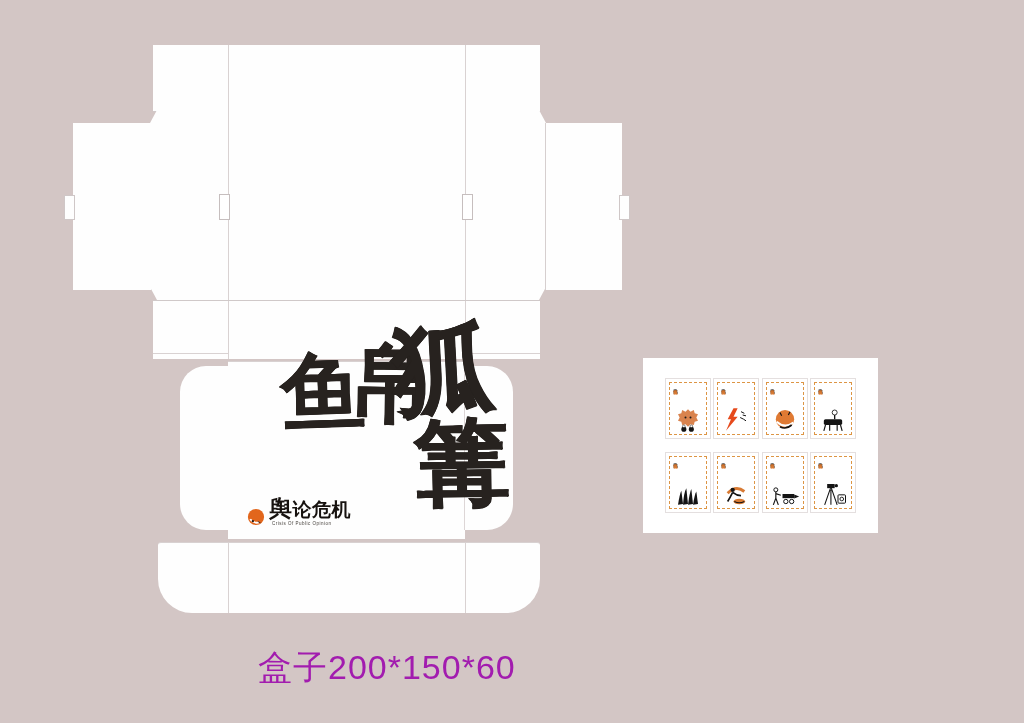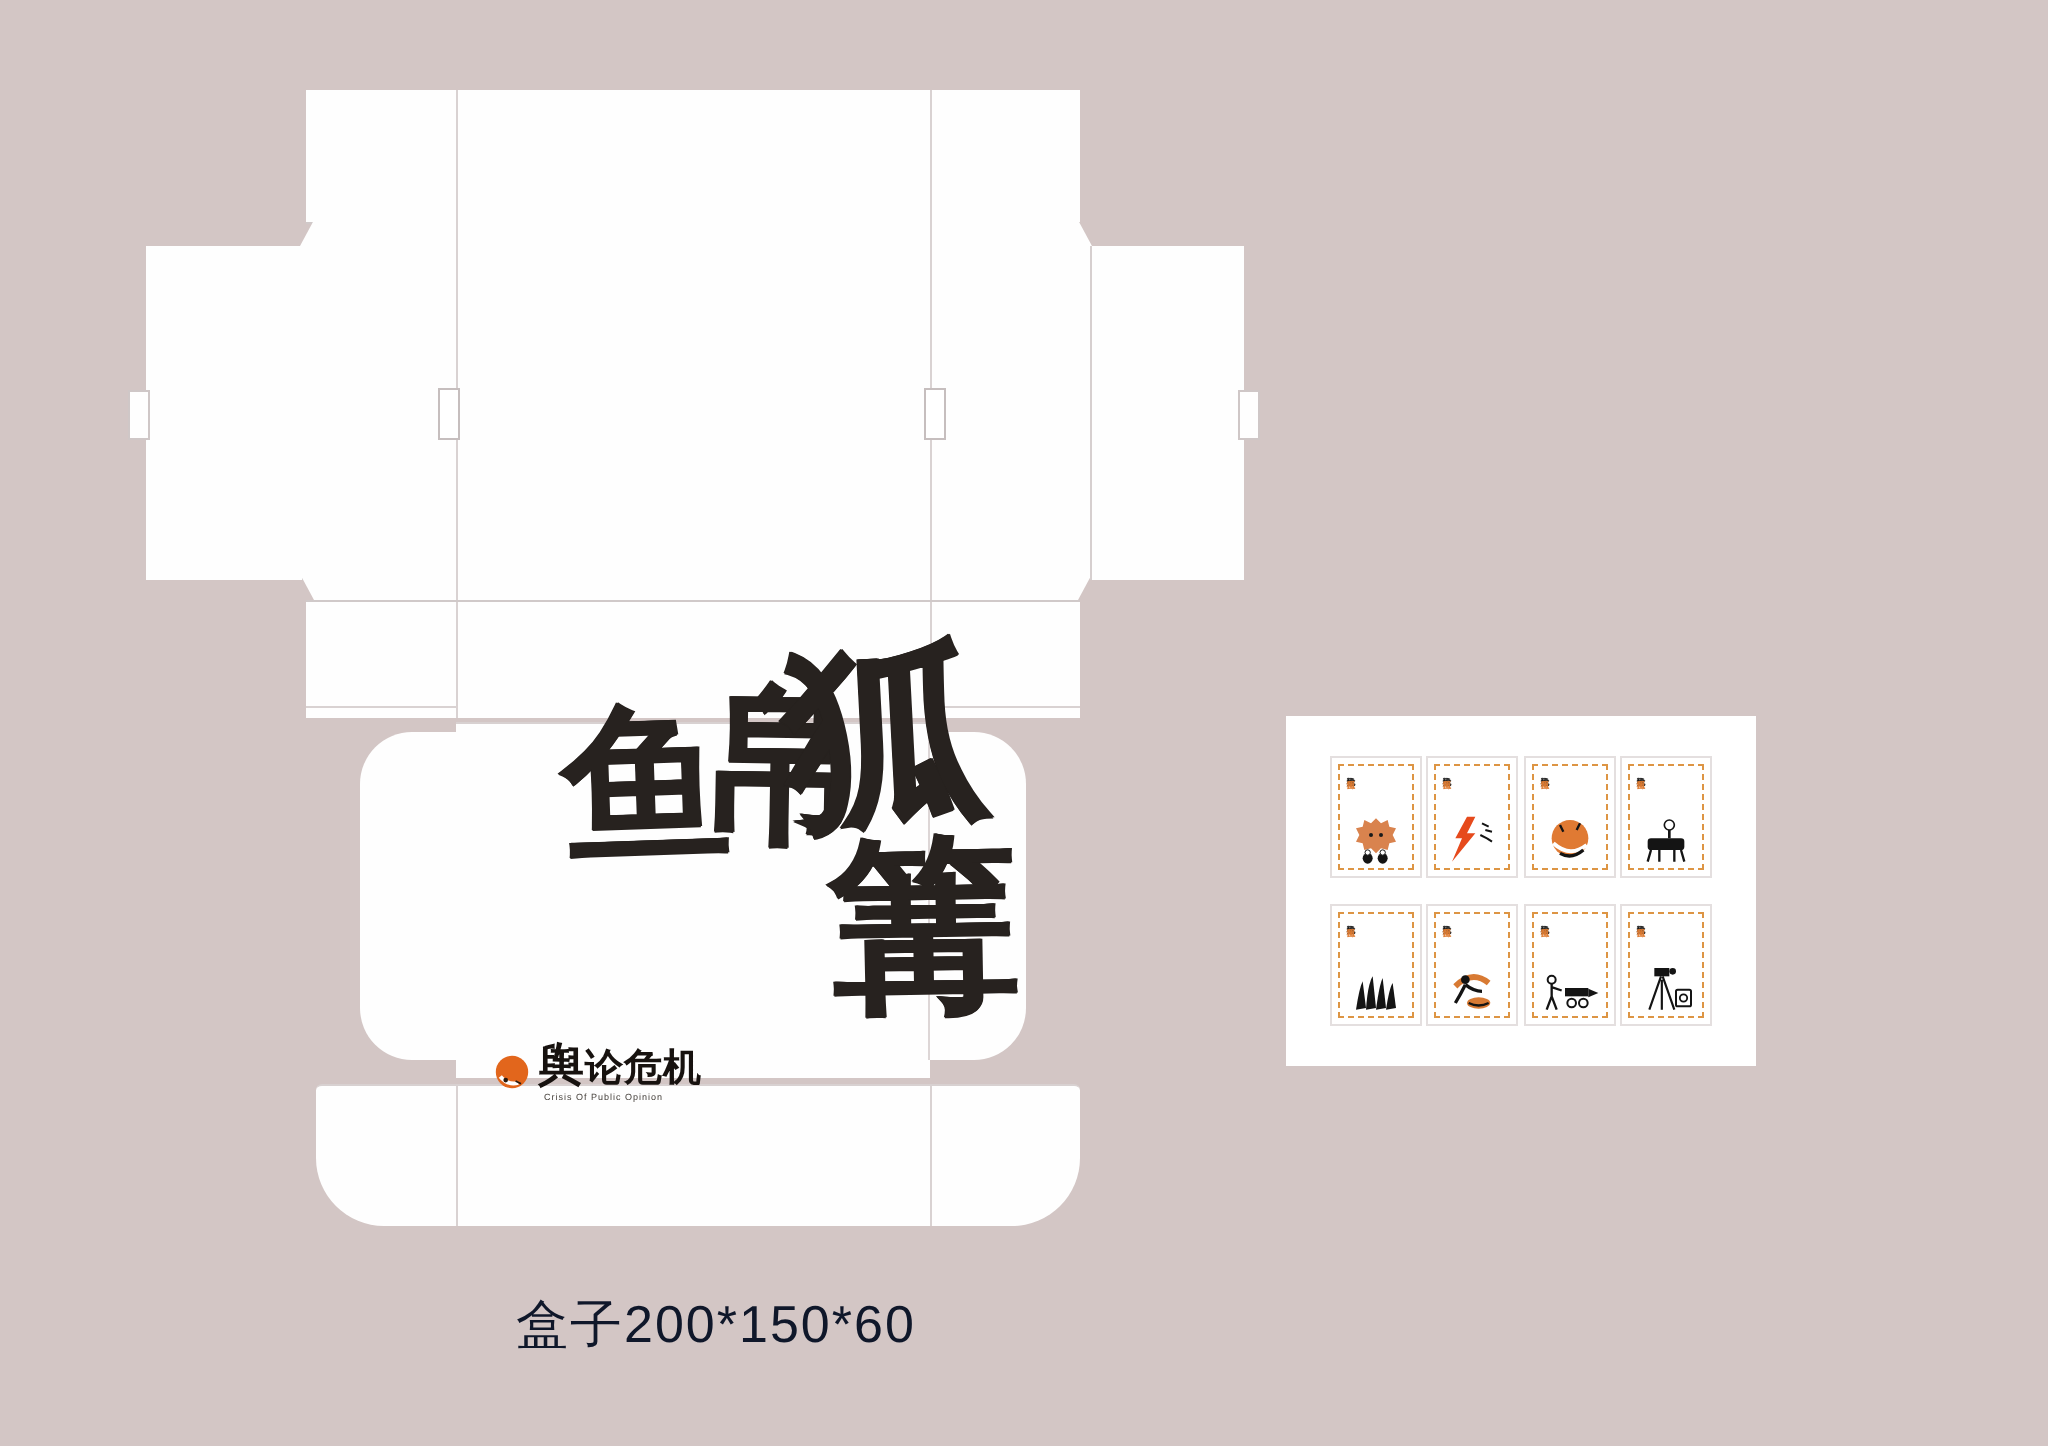--- a/index.html
+++ b/index.html
@@ -32,37 +32,37 @@
   
   .cal{position:absolute;z-index:3;line-height:1;font-weight:900;color:#27221f;
     font-family:"DejaVu Serif",serif;
     text-shadow:.6px 0 currentColor,0 .6px currentColor,-.4px 0 currentColor;}
   .c1{left:281px;top:350px;font-size:84px;transform:rotate(-2deg);}
   .c2{left:348px;top:340px;font-size:86px;transform:rotate(1deg);}
   .c3{left:392px;top:316px;font-size:102px;transform:rotate(-3deg);}
   .c4{left:414px;top:414px;font-size:96px;transform:rotate(-1deg);}
 
   
-  .logo{position:absolute;left:247px;top:520px;z-index:3;display:flex;align-items:center;gap:4px;}
+  .logo{position:absolute;left:247px;top:496px;z-index:3;display:flex;align-items:flex-end;gap:4px;}
   .logo-icon{width:18px;height:18px;display:block;margin-top:2px;}
   .logo-name{display:block;font-size:19px;font-weight:bold;color:#17120f;line-height:1.05;letter-spacing:.5px;white-space:nowrap;}
   .logo-name::first-letter{font-size:23px;}
   .logo-tagline{display:block;font-size:4.5px;letter-spacing:.5px;color:#46413c;margin:1px 0 0 3px;white-space:nowrap;}
 
   
   .sheet{position:absolute;left:643px;top:358px;width:235px;height:175px;background:#fff;}
   .card{position:absolute;width:44px;height:59px;background:#fff;border:1px solid #e4dfdf;}
   .card-dash{position:absolute;inset:3px;border:1px dashed #dd9544;}
   .card-label{position:absolute;left:7px;top:6px;height:24px;writing-mode:vertical-rl;
     font-size:4.5px;line-height:5px;letter-spacing:0;color:#1c1c1c;}
   .lab-s{color:#dd7a30;}
   .card-art{position:absolute;left:50%;bottom:5px;transform:translateX(-50%);width:30px;height:26px;}
 
   
-  .caption{position:absolute;left:258px;top:645px;font-size:26px;color:#0f172a;
+  .caption{position:absolute;left:258px;top:645px;font-size:34px;color:#a21caf;
     letter-spacing:1px;font-family:"Liberation Sans",sans-serif;z-index:2;}
 </style>
 </head>
 <body>
 
 <div class="stage">
 
   <div>
     <div class="p top-flaps">
       <i class="vl" style="left:75px"></i>

